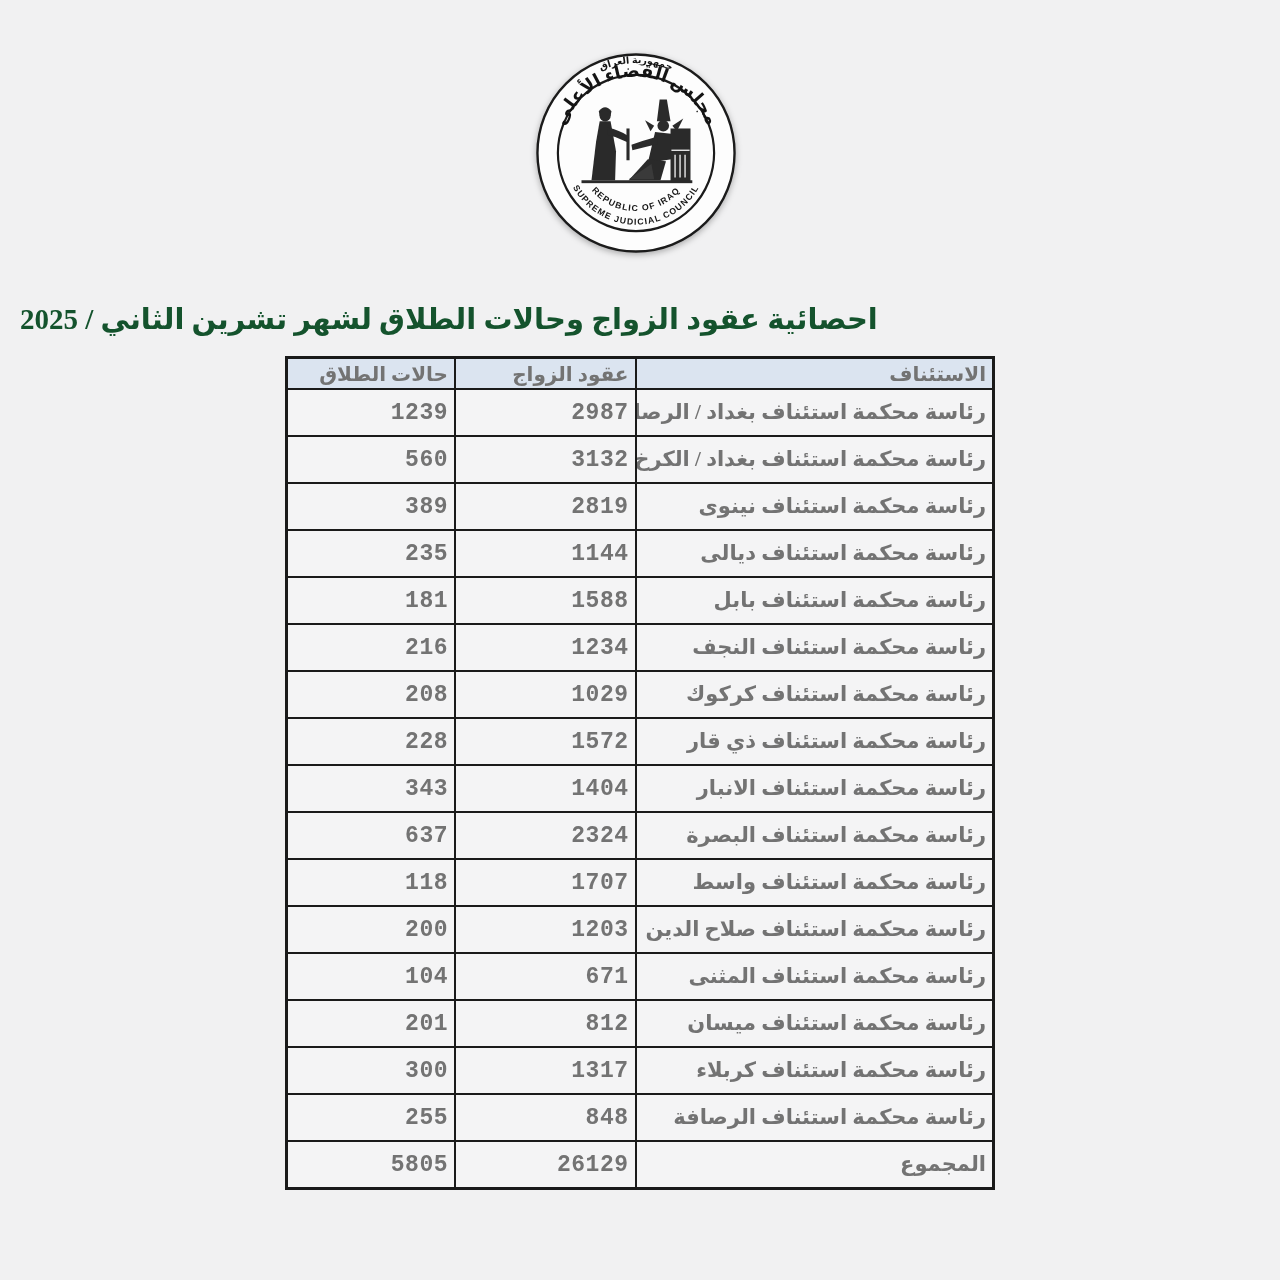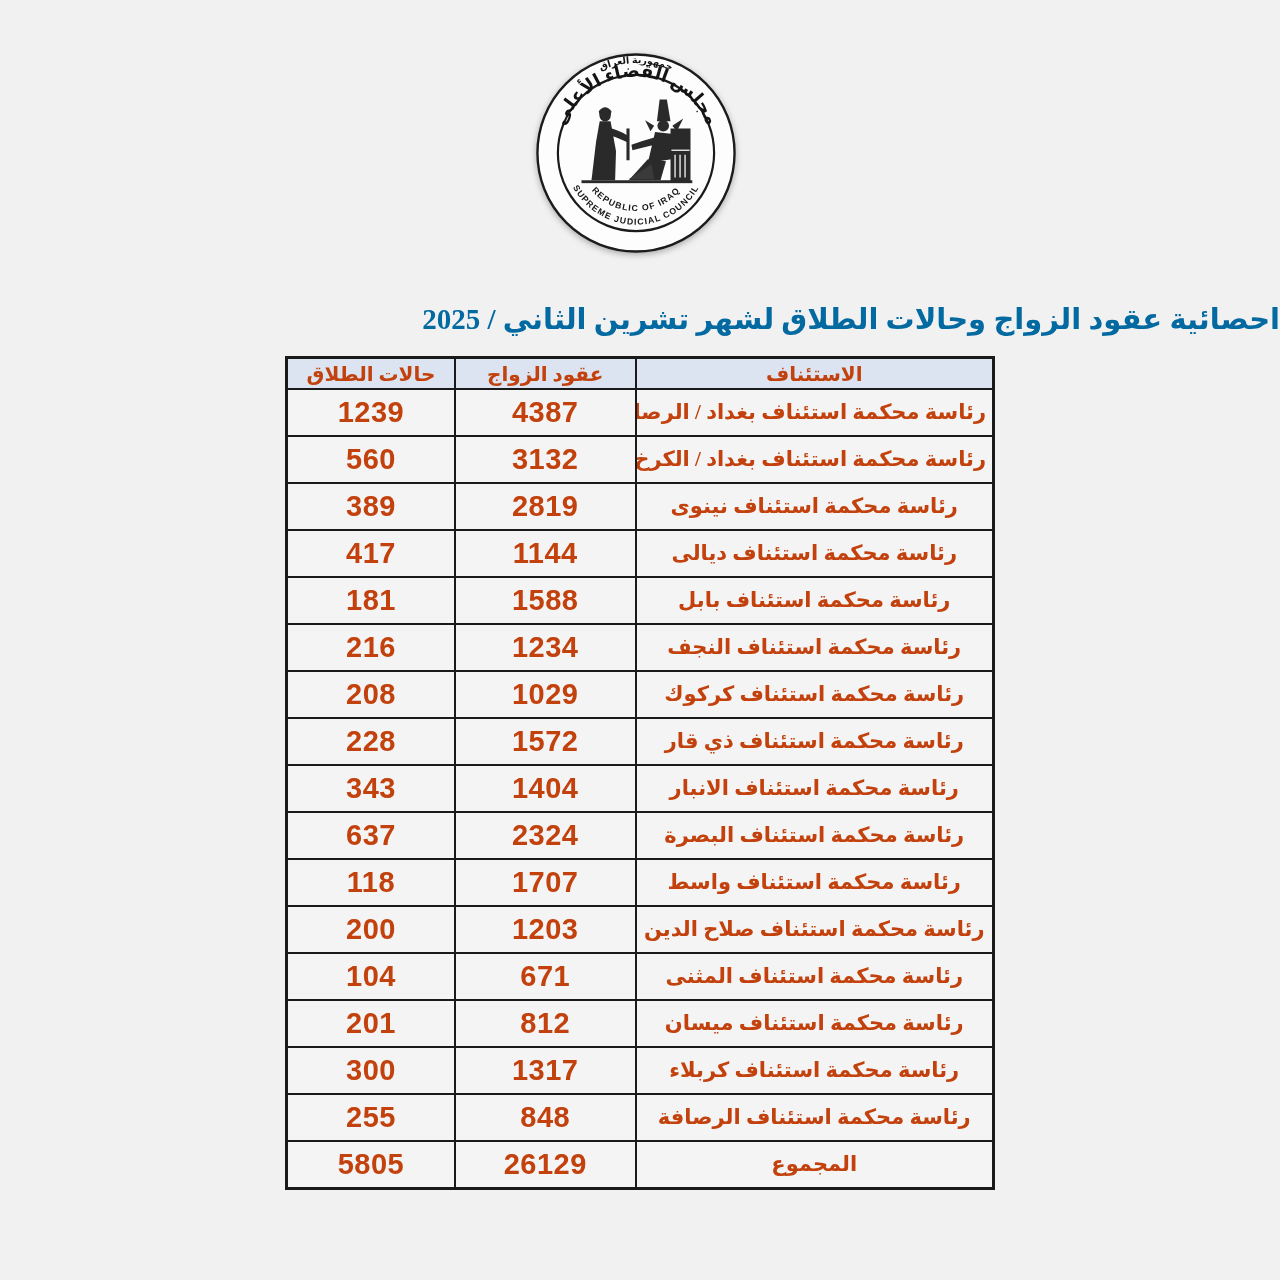--- a/index.html
+++ b/index.html
@@ -33,49 +33,49 @@
     font-weight: bold;
     fill: #161616;
     letter-spacing: 1.2px;
   }
 
   
   .doc-title {
     position: absolute;
     left: 0; right: 0;
     top: 302px;
-    text-align: right;
+    text-align: left;
     direction: rtl;
     font-weight: bold;
     font-size: 29px;
-    color: #0369a1;
+    color: #14532d;
     font-family: "Liberation Serif", "DejaVu Sans", serif;
     margin-left: 20px;
   }
 
   
   .table-wrap {
     position: absolute;
     left: 285px; top: 356px;
     width: 710px;
   }
   table.stats-table {
     border-collapse: collapse;
     table-layout: fixed;
     width: 710px;
     direction: rtl;
     border: 3px solid var(--border-color, #1a1a1a);
   }
   table.stats-table th,
   table.stats-table td {
     border: 2px solid var(--border-color, #1a1a1a);
-    text-align: center;
+    text-align: right;
     vertical-align: middle;
     padding: 0 6px;
-    color: #c2410c;
+    color: #737373;
     overflow: hidden;
     white-space: nowrap;
   }
   table.stats-table thead th {
     height: 29px;
     background: var(--header-bg, #dbe4f0);
     font-weight: bold;
     font-size: 20px;
     font-family: "Liberation Serif", "DejaVu Sans", serif;
   }
@@ -83,22 +83,22 @@
   table.stats-table tfoot td {
     height: 45px;
     background: var(--cell-bg, #f4f4f5);
     font-weight: bold;
   }
   td.court-cell {
     font-size: 21px;
     font-family: "Liberation Serif", "DejaVu Sans", serif;
   }
   td.num-cell {
-    font-size: 29px;
-    font-family: Liberation Sans, sans-serif;
+    font-size: 23px;
+    font-family: Liberation Mono, monospace;
     letter-spacing: 0.5px;
   }
 </style>
 </head>
 <body>
 
 <div class="seal-wrap">
   <svg viewBox="0 0 240 240" xmlns="http://www.w3.org/2000/svg">
     <defs>
       <path id="arcTopSmall" d="M 34.3,70.5 A 99,99 0 0 1 205.7,70.5" fill="none"></path>
@@ -170,37 +170,37 @@
       <tr>
         <th>الاستئناف</th>
         <th>عقود الزواج</th>
         <th>حالات الطلاق</th>
       </tr>
     </thead>
     <tbody>
 
     <tr>
         <td class="court-cell">رئاسة محكمة استئناف بغداد / الرصافة</td>
-        <td class="num-cell">4387</td>
+        <td class="num-cell">2987</td>
         <td class="num-cell">1239</td>
       </tr>
         <tr>
         <td class="court-cell">رئاسة محكمة استئناف بغداد / الكرخ</td>
         <td class="num-cell">3132</td>
         <td class="num-cell">560</td>
       </tr>
         <tr>
         <td class="court-cell">رئاسة محكمة استئناف نينوى</td>
         <td class="num-cell">2819</td>
         <td class="num-cell">389</td>
       </tr>
         <tr>
         <td class="court-cell">رئاسة محكمة استئناف ديالى</td>
         <td class="num-cell">1144</td>
-        <td class="num-cell">417</td>
+        <td class="num-cell">235</td>
       </tr>
         <tr>
         <td class="court-cell">رئاسة محكمة استئناف بابل</td>
         <td class="num-cell">1588</td>
         <td class="num-cell">181</td>
       </tr>
         <tr>
         <td class="court-cell">رئاسة محكمة استئناف النجف</td>
         <td class="num-cell">1234</td>
         <td class="num-cell">216</td>

